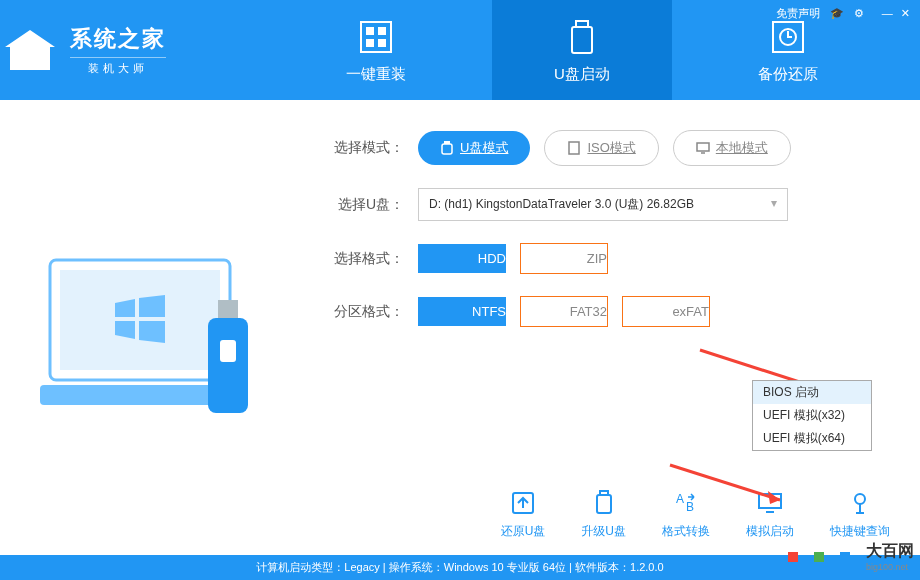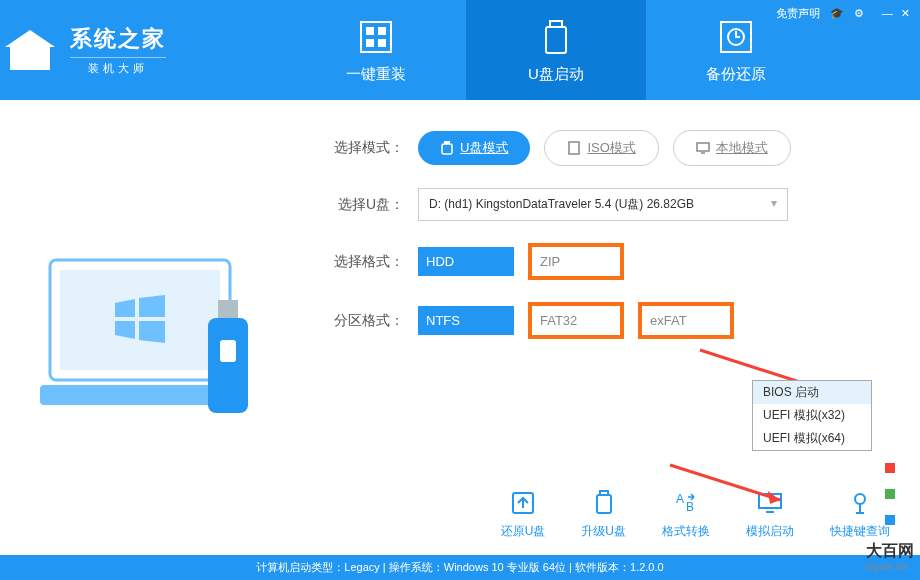--- a/index.html
+++ b/index.html
@@ -5,21 +5,21 @@
 * { margin: 0; padding: 0; box-sizing: border-box; font-family: "Microsoft YaHei", sans-serif; }
 body { width: 920px; height: 580px; background: #fff; position: relative; overflow: hidden; }
 
 .header { background: #2196f3; height: 100px; display: flex; align-items: center; position: relative; }
 .logo-area { display: flex; align-items: center; gap: 10px; }
 .logo-icon { width: 60px; height: 50px; }
 .logo-text { color: #fff; }
 .logo-title { font-size: 22px; font-weight: bold; letter-spacing: 2px; }
 .logo-sub { font-size: 11px; text-align: center; border-top: 1px solid rgba(255,255,255,0.5); padding-top: 3px; margin-top: 3px; letter-spacing: 4px; }
 
-.nav { display: flex; margin-left: 120px; height: 100%; }
+.nav { display: flex; margin-left: 120px; height: 100%; gap: 26px; }
 .nav-item { width: 180px; display: flex; flex-direction: column; align-items: center; justify-content: center; color: #fff; cursor: pointer; gap: 8px; }
 .nav-item.active { background: #0b7cd8; }
 .nav-icon { width: 40px; height: 40px; display: flex; align-items: center; justify-content: center; }
 .nav-label { font-size: 15px; }
 
 .topbar { position: absolute; top: 6px; right: 10px; display: flex; gap: 10px; color: #fff; font-size: 11px; align-items: center; }
 .topbar span { cursor: pointer; }
 .win-controls { display: flex; gap: 8px; margin-left: 8px; }
 
 .main { padding: 30px 40px 20px 40px; display: flex; gap: 30px; }
@@ -28,40 +28,40 @@
 .usb-big { position: absolute; right: 10px; bottom: -10px; }
 
 .config { flex: 1; margin-left: 32px; }
 .row { display: flex; align-items: center; margin-bottom: 22px; gap: 14px; }
 .row-label { font-size: 14px; color: #555; width: 72px; text-align: right; }
 .pill { padding: 8px 22px; border-radius: 20px; font-size: 13px; cursor: pointer; display: flex; align-items: center; gap: 6px; text-decoration: underline; }
 .pill.primary { background: #2196f3; color: #fff; }
 .pill.outline { background: #fff; color: #888; border: 1px solid #ccc; }
 .select-box { flex: 1; border: 1px solid #ccc; padding: 7px 28px 7px 10px; font-size: 12px; color: #333; position: relative; max-width: 370px; }
 .select-box::after { content: "▾"; position: absolute; right: 10px; color: #aaa; }
-.btn-rect { padding: 7px 8px; width: 96px; text-align: left; font-size: 13px; cursor: pointer; }
+.btn-rect { padding: 7px 0; width: 88px; text-align: right; font-size: 13px; cursor: pointer; }
 .btn-rect.primary { background: #2196f3; color: #fff; }
-.btn-rect.outline { background: #fff; color: #888; border: 4px solid #f97316; }
+.btn-rect.outline { background: #fff; color: #888; border: 1px solid #f97316; }
 
 .start-btn { background: #4caf50; color: #fff; padding: 14px 42px; border-radius: 30px; font-size: 18px; border: none; cursor: pointer; margin-top: 15px; }
 .tip { color: #f44336; font-size: 13px; margin-left: 20px; }
 
 .popup { position: absolute; right: 48px; top: 380px; background: #fff; border: 1px solid #aaa; width: 120px; z-index: 10; }
 .popup-item { padding: 3px 10px; font-size: 12px; color: #333; cursor: pointer; }
 .popup-item:first-child { background: #e3f2fd; }
 
 .arrow { position: absolute; pointer-events: none; z-index: 5; }
 
 .footer-tools { position: absolute; bottom: 40px; right: 30px; display: flex; gap: 36px; }
 .tool { display: flex; flex-direction: column; align-items: center; gap: 6px; cursor: pointer; color: #2196f3; font-size: 12px; }
 .tool-icon { width: 28px; height: 28px; }
 
 .status-bar { position: absolute; bottom: 0; left: 0; right: 0; background: #2196f3; color: #fff; font-size: 11px; padding: 5px 20px; text-align: center; }
 
-.watermark { position: absolute; bottom: 8px; right: 6px; display: flex; align-items: center; gap: 16px; font-size: 16px; font-weight: bold; color: #333; z-index: 20; flex-direction: column; }
+.watermark { position: absolute; bottom: 8px; right: 6px; display: flex; align-items: center; gap: 16px; font-size: 16px; font-weight: bold; color: #333; z-index: 20; }
 .watermark-sub { font-size: 9px; color: #888; display: block; font-weight: normal; }
 .wm-sq { width: 10px; height: 10px; display: inline-block; }
 </style>
 </head>
 <body>
 
 <div class="header">
   <div class="logo-area">
     <svg class="logo-icon" viewBox="0 0 60 50">
       <path fill="#fff" d="M30 5 L55 22 L50 22 L50 45 L10 45 L10 22 L5 22 Z M18 30 L42 30 L42 35 L18 35 Z M18 38 L35 38 L35 42 L18 42 Z"></path>
@@ -150,21 +150,21 @@
             <rect x="1" y="2" width="12" height="8" fill="none" stroke="#888" stroke-width="1.5"></rect>
             <line x1="5" y1="12" x2="9" y2="12" stroke="#888" stroke-width="1.5"></line>
           </svg>
         <span>本地模式</span>
       </div>
     </div>
 
     <div class="row">
       <span class="row-label">选择U盘：</span>
       <div class="select-box">
-        <span>D: (hd1) KingstonDataTraveler 5.4 (U盘) 26.82GB</span>
+        <span>D: (hd1) KingstonDataTraveler 3.0 (U盘) 26.82GB</span>
       </div>
     </div>
 
     <div class="row">
       <span class="row-label">选择格式：</span>
       <div class="btn-rect primary">HDD</div>
       <div class="btn-rect outline">ZIP</div>
     </div>
 
     <div class="row">

